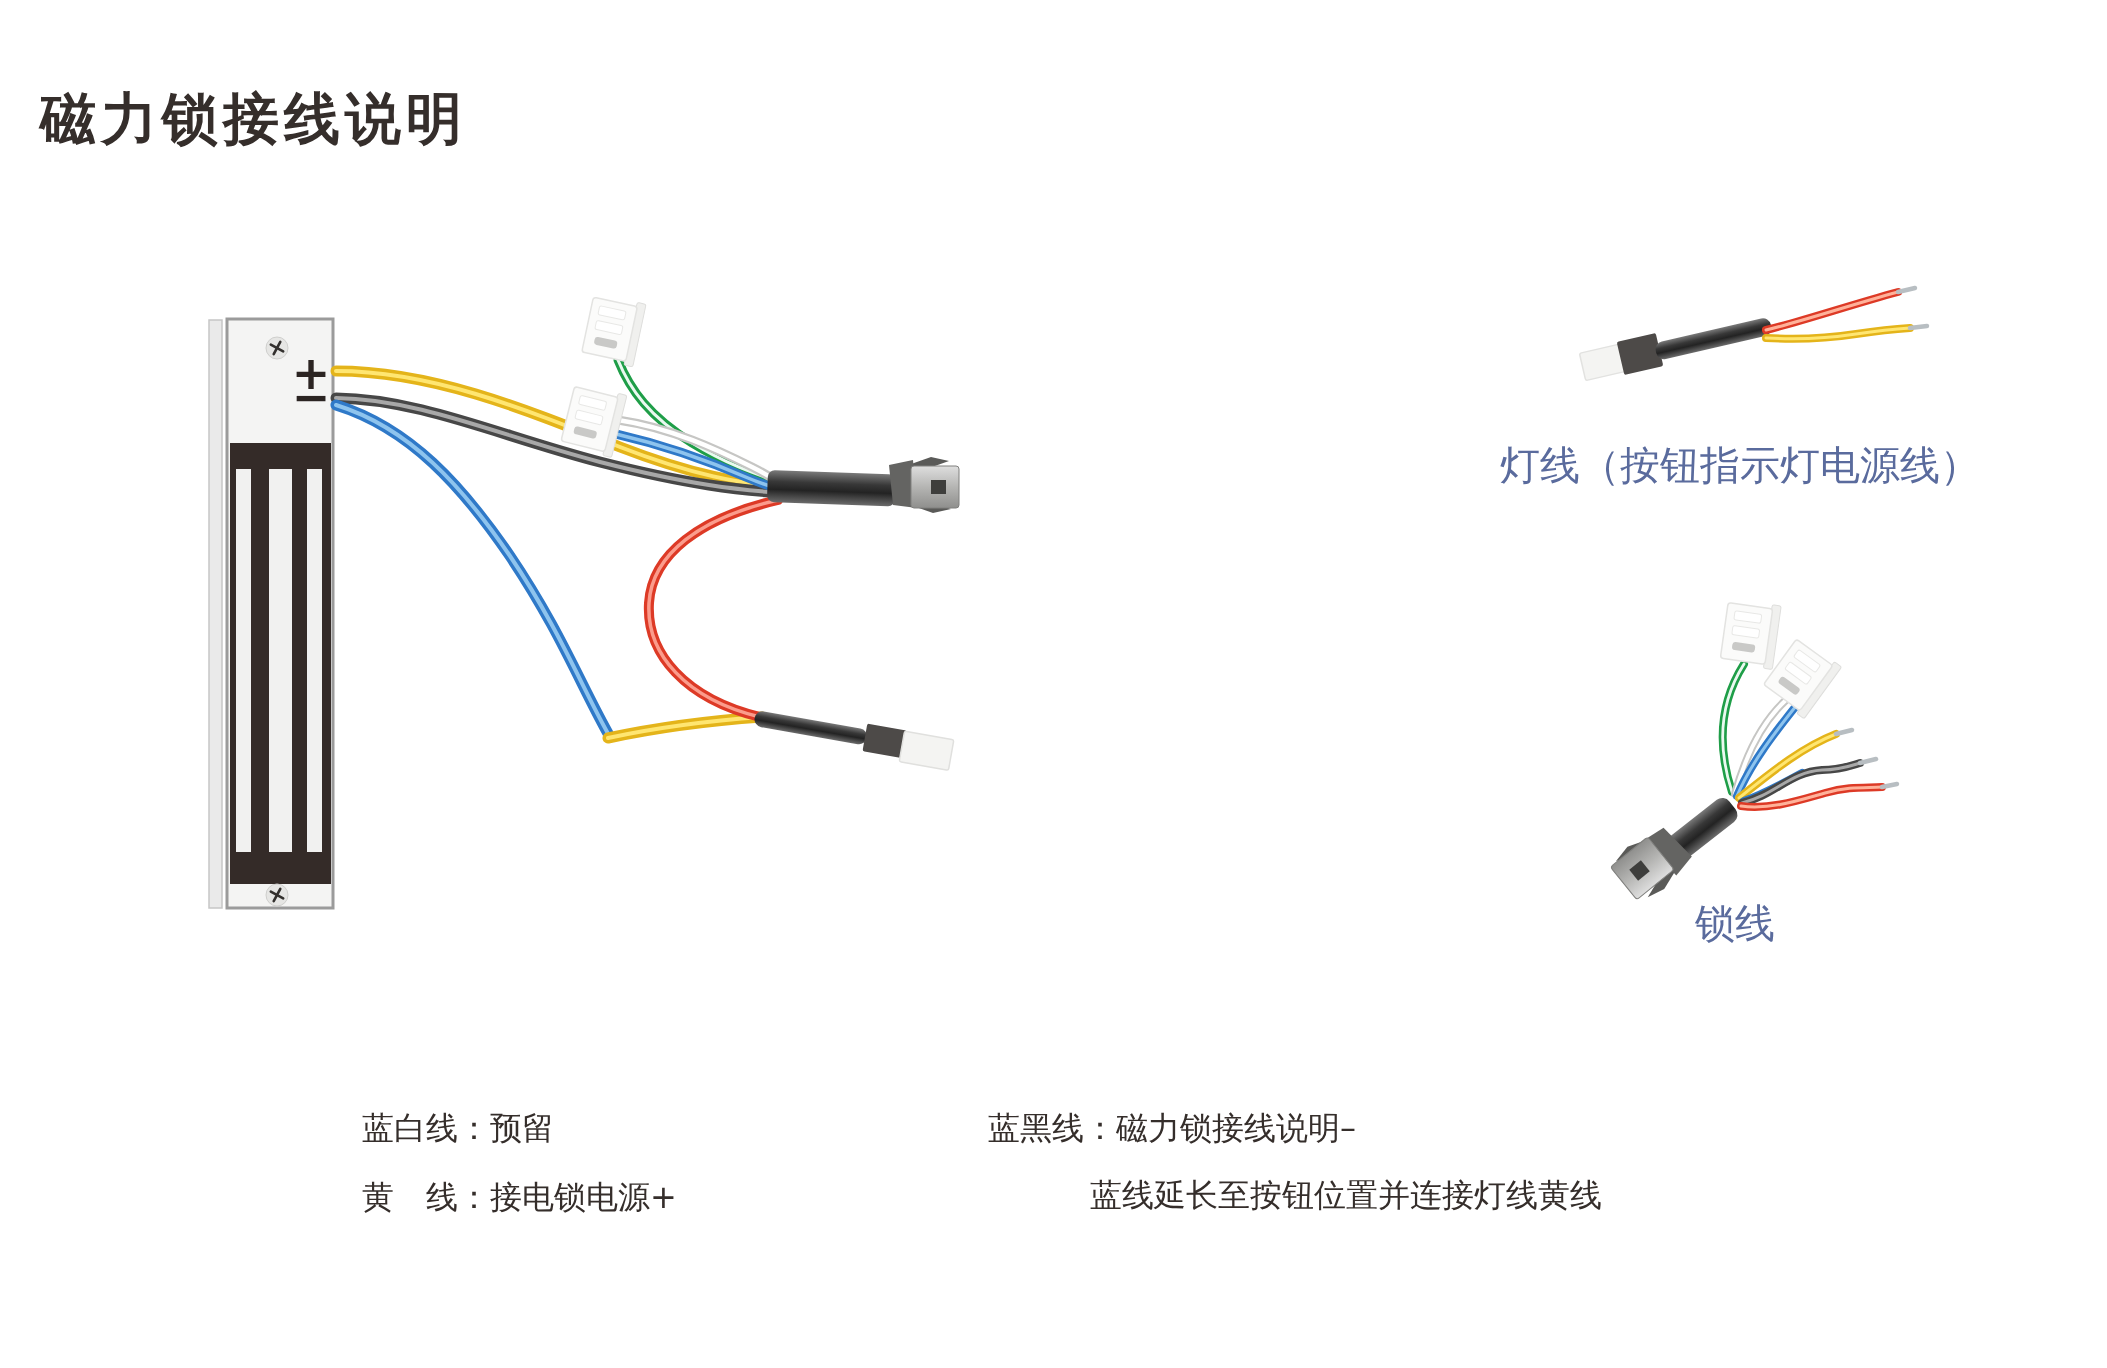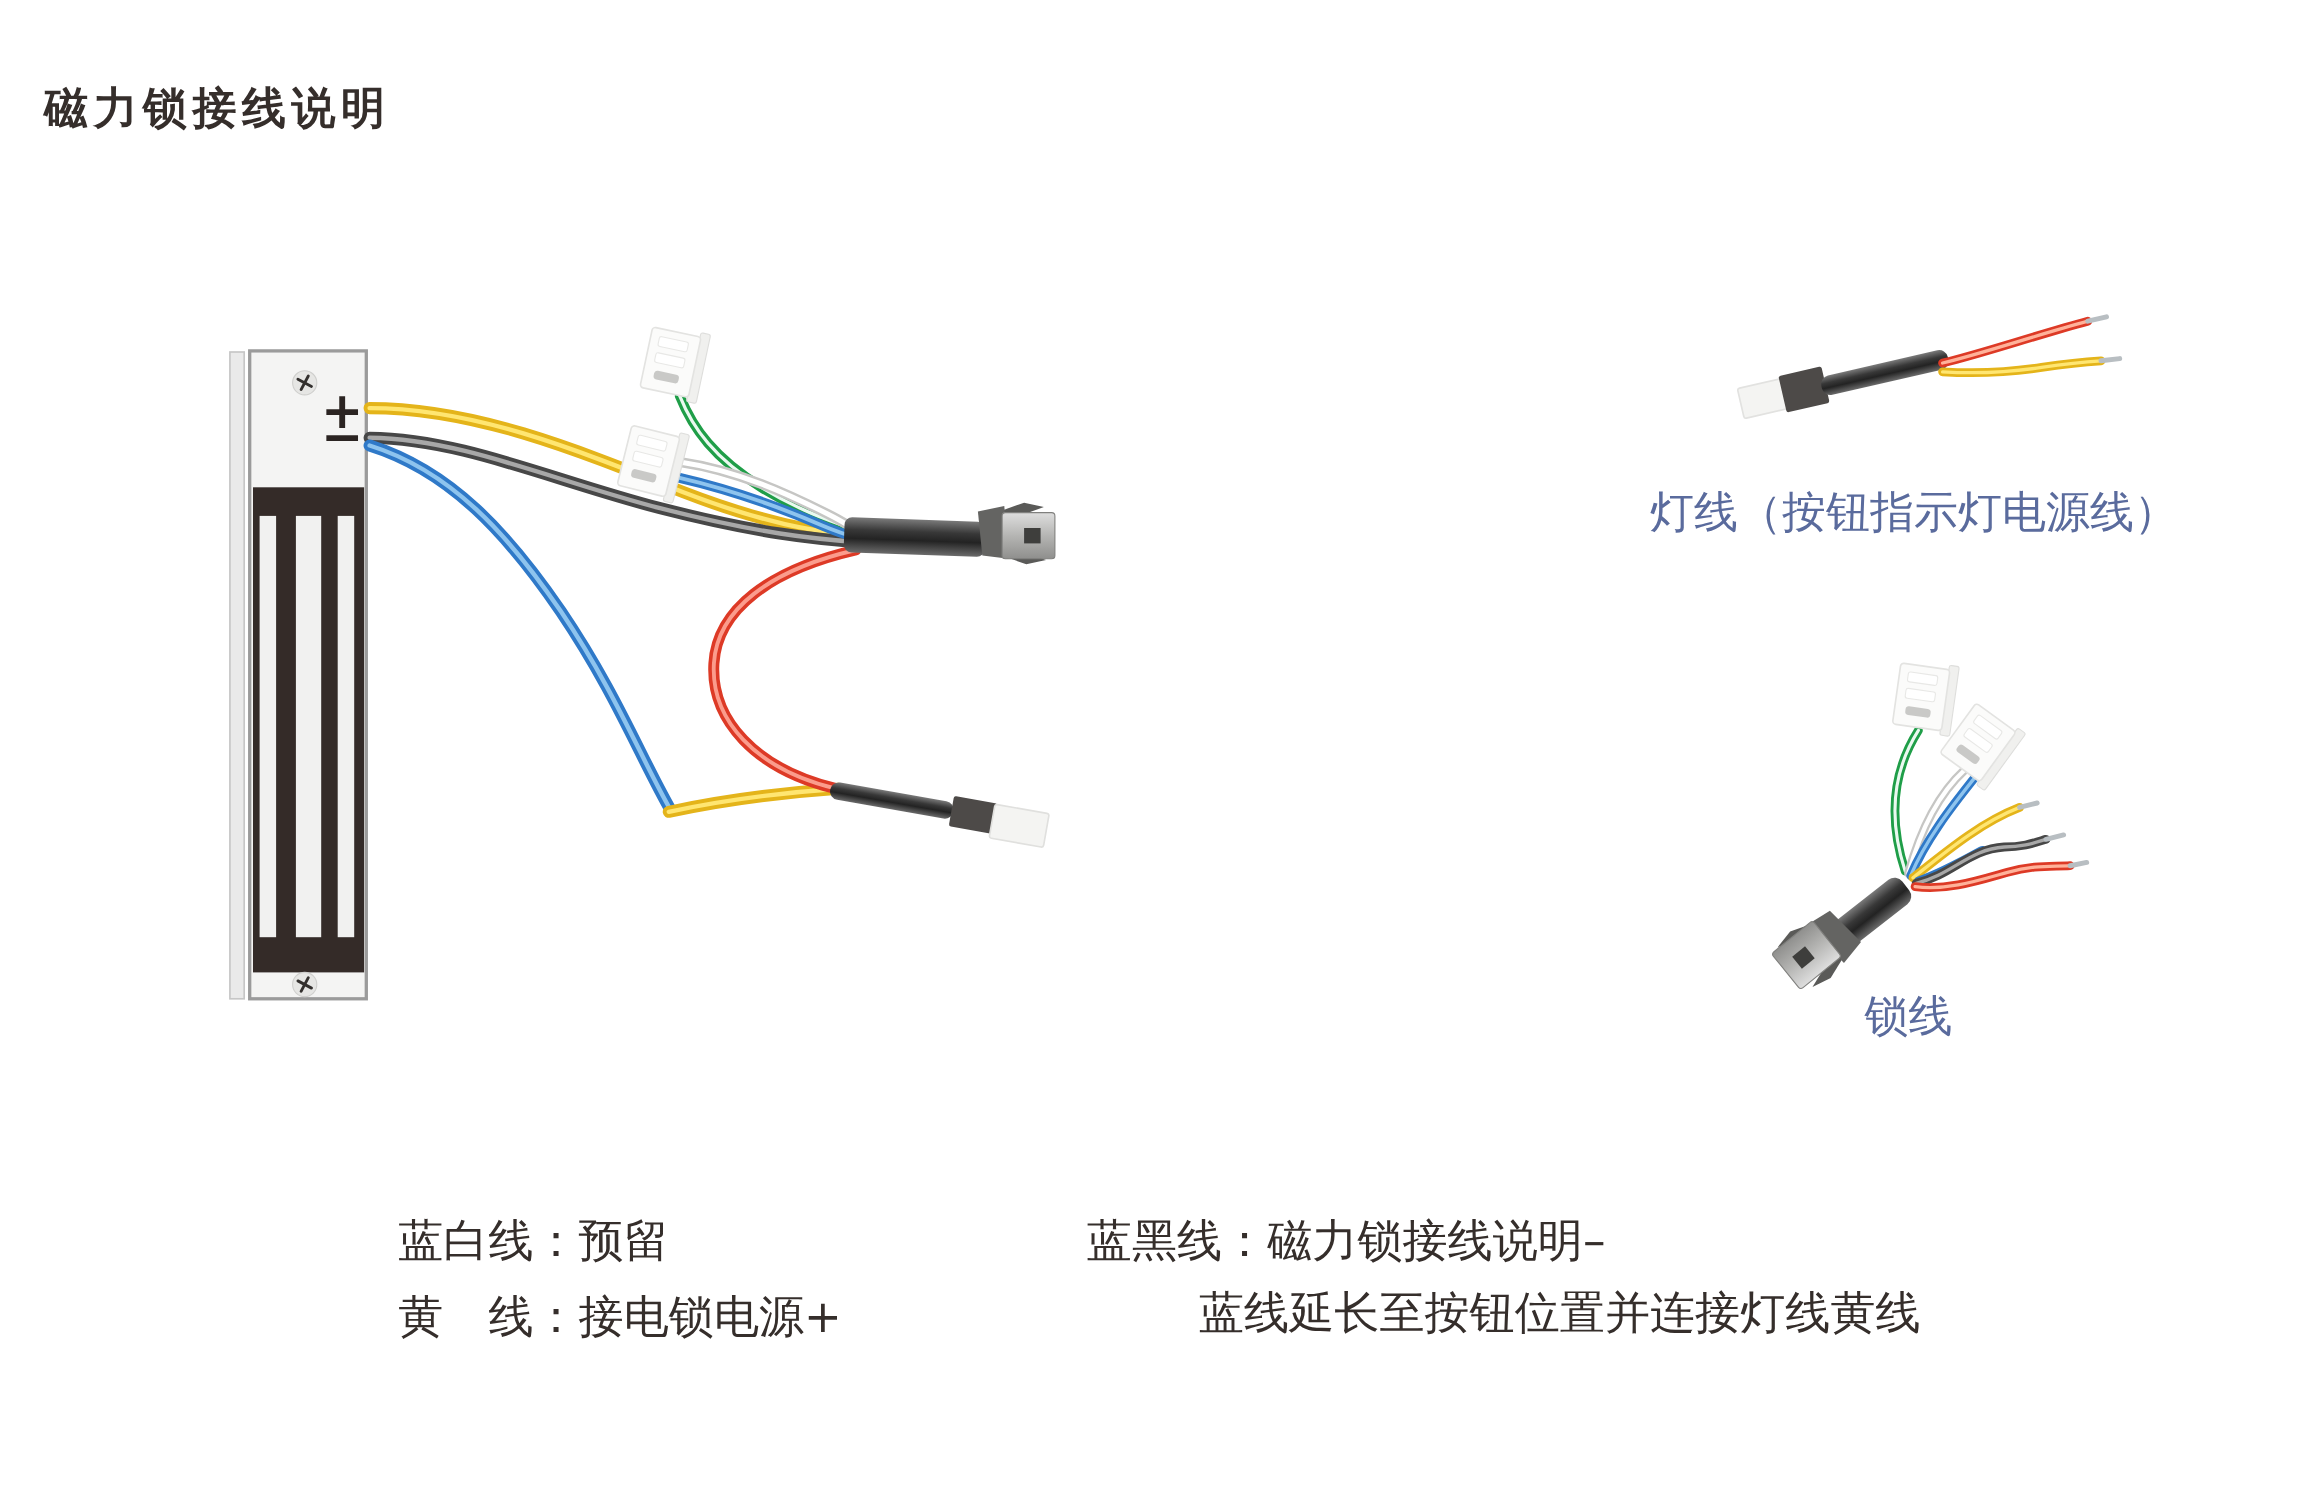--- a/index.html
+++ b/index.html
@@ -1,23 +1,23 @@
 <!DOCTYPE html>
 <html><head>
 <meta charset="utf-8">
 <style>
   html,body{margin:0;padding:0;background:#ffffff;}
   body{width:2107px;height:1368px;position:relative;overflow:hidden;
        font-family:"DejaVu Sans","Liberation Sans",sans-serif;}
   .abs{position:absolute;}
-  #title{left:40px;top:44px;font-size:40px;font-weight:bold;color:#352e2b;letter-spacing:5px;}
+  #title{left:40px;top:44px;font-size:56px;font-weight:bold;color:#352e2b;letter-spacing:5px;}
   .blue-label{font-size:40px;color:#5a6b9d;}
   #light-wire-label{left:1500px;top:438px;text-align:center;}
   #lock-wire-label{left:1695px;top:896px;}
-  .instructions{font-size:41px;color:#352e2b;line-height:69px;}
+  .instructions{font-size:32px;color:#352e2b;line-height:69px;}
   #instr-left{left:362px;top:1094px;}
   #instr-right{left:988px;top:1094px;}
   .instr-line{white-space:pre;}
   .instr-line.indent{text-indent:102px;font-family:Liberation Mono, monospace;}
   #diagram-svg{left:0;top:0;}
   svg text{font-family:"DejaVu Sans","Liberation Sans",sans-serif;}
 </style>
 </head>
 <body>
 

